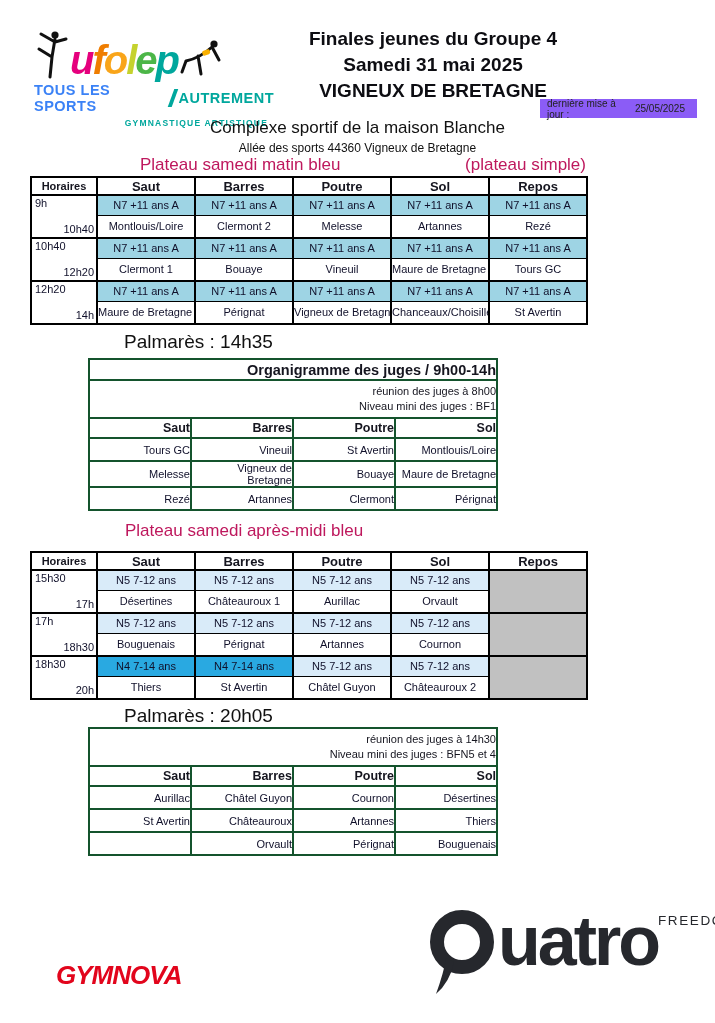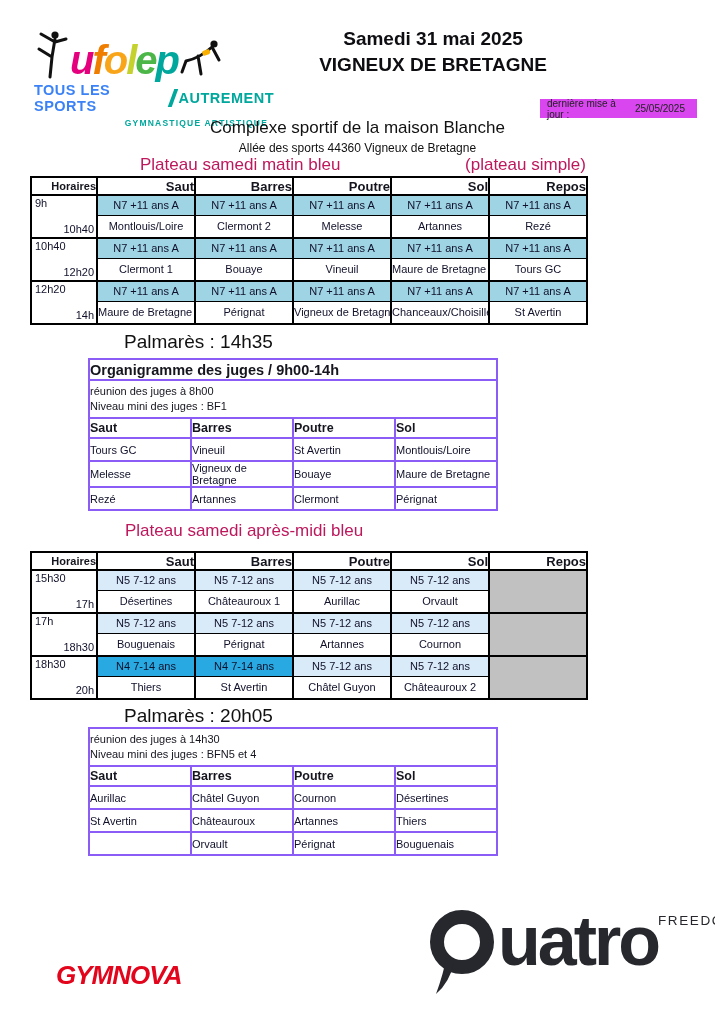--- a/index.html
+++ b/index.html
@@ -14,49 +14,49 @@
   .brand { font-size:40px; font-weight:bold; font-style:italic; letter-spacing:-2px; line-height:40px; }
   .brand span { display:inline-block; }
   .lc0{color:#e5007d}.lc1{color:#ef7d00}.lc2{color:#f9a51a}.lc3{color:#c5d22d}.lc4{color:#4cb648}.lc5{color:#00a79d}
   .tagline { display:flex; align-items:center; font-weight:bold; font-size:14.5px; margin-top:2px; }
   .tag-left { color:#3b82f6; letter-spacing:0.5px; }
   .tag-slash { width:4px; height:18px; background:#00a79d; transform:skewX(-20deg); margin:0 4px; }
   .tag-right { color:#00a79d; letter-spacing:0.5px; }
   .logo-sub { color:#00a79d; font-weight:bold; font-size:8.5px; letter-spacing:1.2px; text-align:right; margin-top:4px; padding-right:6px; }
   .title-block { position:absolute; left:268px; top:26px; width:330px; text-align:center; }
   .title-block div { font-size:19px; font-weight:bold; line-height:26px; color:#0d0d12; }
-  .update-box { position:absolute; left:540px; top:99px; width:157px; height:19px; background:#d946ef;
+  .update-box { position:absolute; left:540px; top:99px; width:157px; height:19px; background:#8b5cf6;
     display:flex; align-items:center; justify-content:space-between; font-size:10px; color:#222; padding:0 12px 0 7px; }
   .venue-name { position:absolute; top:118px; left:0; width:100%; text-align:center; font-size:17px; color:#111; }
   .venue-addr { position:absolute; top:141px; left:0; width:100%; text-align:center; font-size:12px; color:#111; }
   
   .sect-row { position:absolute; left:30px; width:556px; display:flex; justify-content:space-between; font-size:17px; color:#be185d; }
   .sect-row.morning { top:155px; padding-left:110px; }
   .sect-row.afternoon { top:521px; padding-left:95px; }
   .palmares { position:absolute; left:124px; font-size:19px; color:#111; }
   .palm1 { top:331px; } .palm2 { top:705px; }
   
   table { border-collapse:collapse; table-layout:fixed; }
   .plateau { position:absolute; left:30px; width:556px; }
   .pt1 { top:176px; } .pt2 { top:551px; }
   .plateau th, .plateau td { border:2px solid #000; text-align:center; overflow:hidden; white-space:nowrap; }
   .plateau col.c-hor { width:66px; } .plateau col.c-app { width:98px; }
-  .plateau th { height:18px; font-size:13px; font-weight:bold;text-align:right; }
+  .plateau th { height:18px; font-size:13px; font-weight:bold; }
   .plateau th.hor-h { font-size:11px; }
   .cat-row td { height:20px; font-size:11px; color:#10102a; border-bottom:1px solid #000; }
   .club-row td { height:23px; font-size:11px; color:#10102a; border-top:1px solid #000; }
   td.teal { background:#9ed4e4; } td.lightb { background:#d9ebf9; } td.brightb { background:#29a9e1; }
   td.timecell { position:relative; border:2px solid #000; background:#fff; padding:0; }
   .t-start { position:absolute; top:1px; left:3px; font-size:11px; }
   .t-end { position:absolute; bottom:2px; right:2px; font-size:11px; }
   td.repos-gray { background:#c1c1c1; border:2px solid #000; }
   
   .judges { position:absolute; left:88px; width:408px; }
   .jt1 { top:358px; } .jt2 { top:727px; }
-  .judges th, .judges td { border:2px solid #8b5cf6; text-align:left; }
+  .judges th, .judges td { border:2px solid #14532d; text-align:right; }
   .judges .j-title { height:21px; font-size:14.5px; font-weight:bold; }
   .judges .j-note { height:38px; font-size:11px; line-height:15px; font-weight:normal; }
   .judges th.j-head { height:20px; font-size:12.5px; }
   .judges td.j-cell { height:23px; font-size:11px; color:#10102a; }
   .judges col { width:102px; }
   
   .gymnova { position:absolute; left:56px; top:960px; font-size:26px; font-weight:800; font-style:italic;
     color:#e2051c; letter-spacing:-1px; }
   .quatro { position:absolute; left:424px; top:910px; display:flex; align-items:flex-start; }
   .quatro-text { display:flex; flex-direction:row; margin-left:2px; }
@@ -81,20 +81,21 @@
   </div>
   <div class="tagline">
     <span class="tag-left">TOUS LES SPORTS</span>
     <span class="tag-slash"></span>
     <span class="tag-right">AUTREMENT</span>
   </div>
   <div class="logo-sub">GYMNASTIQUE ARTISTIQUE</div>
 </div>
 
 <div class="title-block">
+  <div>Finales jeunes du Groupe 4</div>
   <div>Samedi 31 mai 2025</div>
   <div>VIGNEUX DE BRETAGNE</div>
 </div>
 
 <div class="update-box">
   <span>dernière mise à jour :</span>
   <span>25/05/2025</span>
 </div>
 
 <div class="venue-name">Complexe sportif de la maison Blanche</div>

